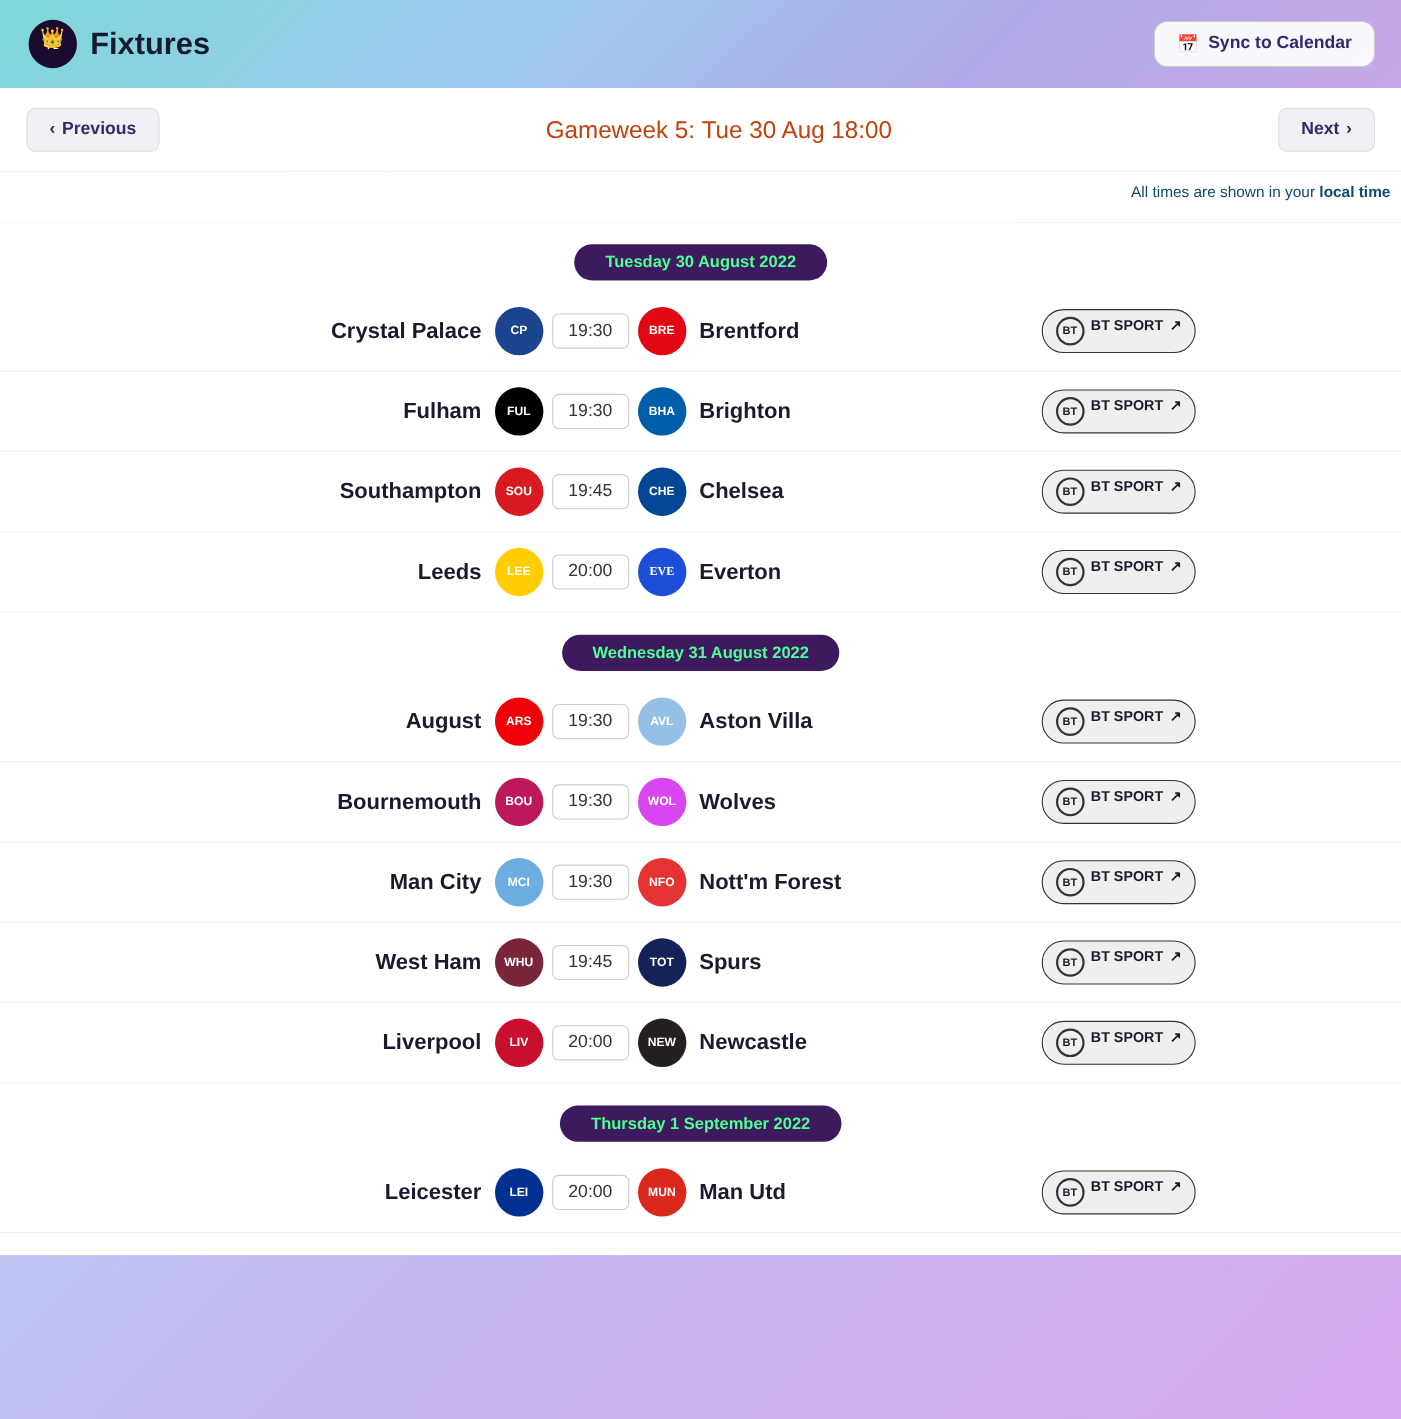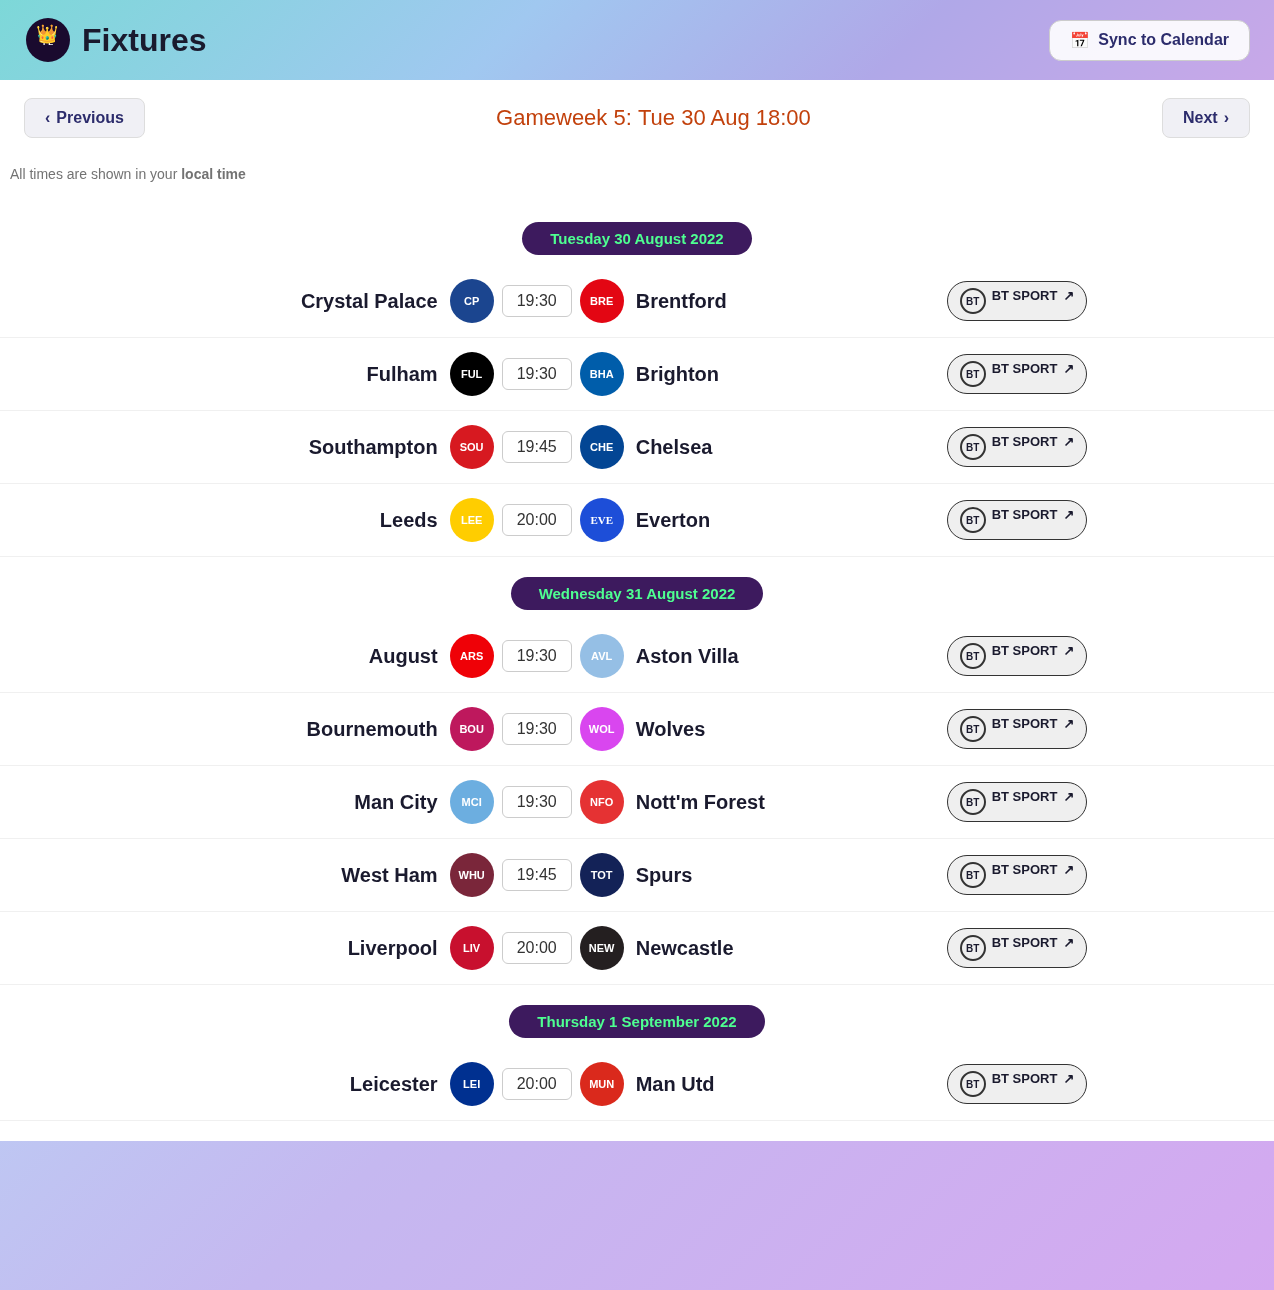--- a/index.html
+++ b/index.html
@@ -14,21 +14,21 @@
       justify-content: space-between;
       padding: 16px 24px;
       background: linear-gradient(135deg, #7dd8d8 0%, #a0c8f0 40%, #b0a8e8 70%, #c8a8e8 100%);
     }
     .header-left {
       display: flex;
       align-items: center;
       gap: 10px;
     }
     .header-title {
-      font-size: 32px;
+      font-size: 28px;
       font-weight: 800;
       color: #1a1a2e;
     }
     .pl-logo {
       width: 48px;
       height: 48px;
     }
     .sync-btn {
       background: rgba(255,255,255,0.9);
       border: 1px solid #ccc;
@@ -65,24 +65,24 @@
     .gameweek-title {
       font-size: 22px;
       font-weight: 700;
       color: #c2410c;
       text-align: center;
     }
     .gameweek-title span {
       font-weight: 400;
     }
     .local-time-notice {
-      text-align: left;
+      text-align: right;
       padding: 10px;
       font-size: 14px;
-      color: #737373;
+      color: #0c4a6e;
       background: white;
     }
     .local-time-notice strong {
       font-weight: 700;
     }
     .content {
       background: white;
       padding-bottom: 20px;
     }
     .date-header {

